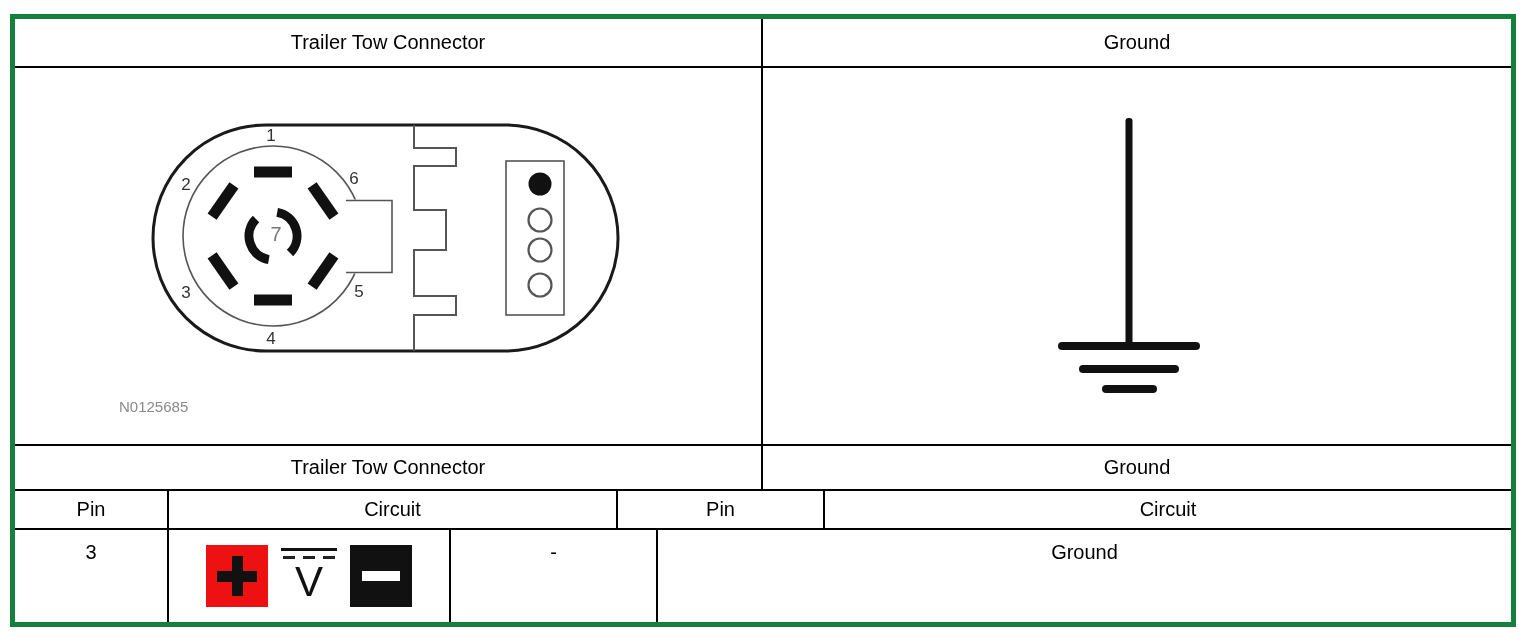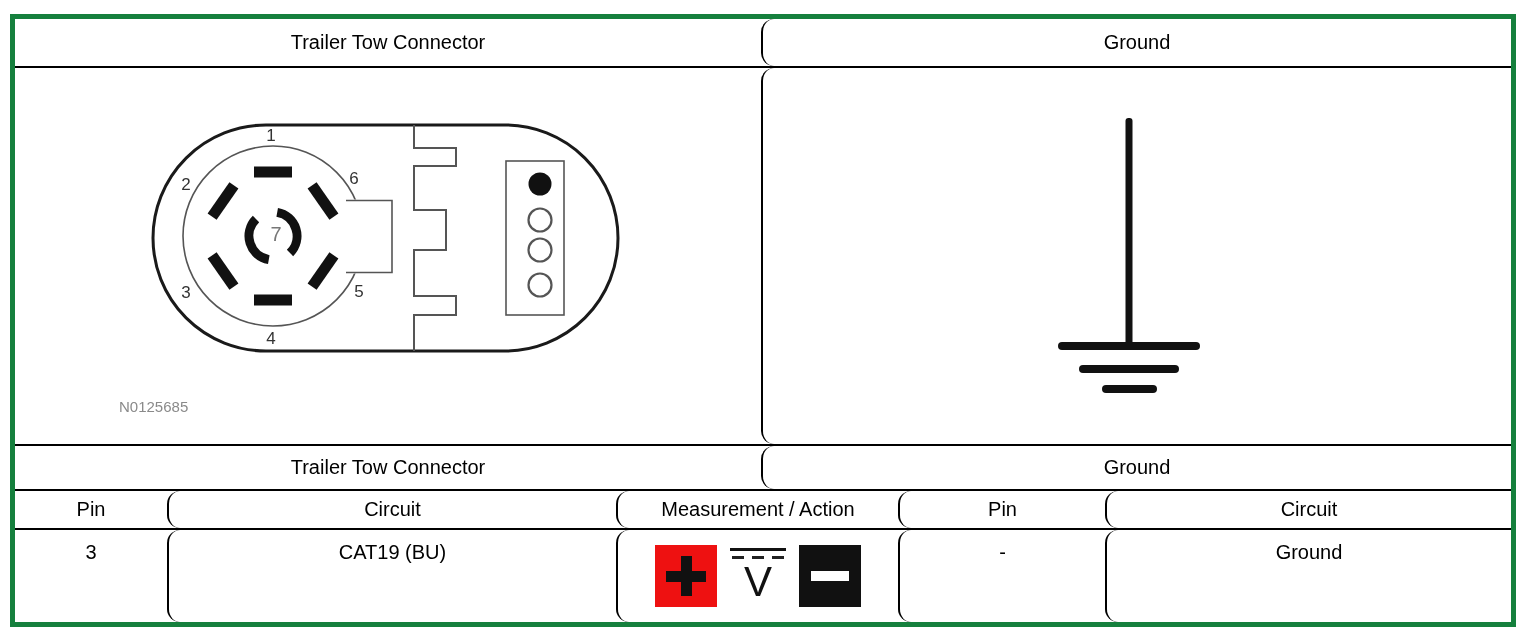--- a/index.html
+++ b/index.html
@@ -6,21 +6,21 @@
   html,body { width:1526px; height:638px; background:#fff; font-family:"Liberation Sans", sans-serif; color:#000; overflow:hidden; }
   .tbl { position:absolute; left:10px; top:14px; width:1506px; height:613px; border:5px solid #15803d; background:#fff; display:flex; flex-direction:column; }
   .row { display:flex; width:100%; }
   .row + .row { border-top:2px solid #000; }
   .r1 { height:47px; }
   .r2 { height:378px; }
   .r3 { height:45px; }
   .r4 { height:39px; }
   .r5 { flex:1; }
   .cell { display:flex; align-items:center; justify-content:center; overflow:hidden; }
-  .cell + .cell { border-left:2px solid #000;border-radius:13px; }
+  .cell + .cell { border-left:2px solid #000; }
   .c-left { width:746px; }
   .c-right { flex:1; }
   .c-pin1 { width:152px; }
   .c-circ1 { width:449px; }
   .c-meas { width:282px; }
   .c-pin2 { width:207px; }
   .c-circ2 { flex:1; }
   .hdr { font-size:20px; }
   .colhdr { font-size:20px; }
   .dataCell { font-size:20px; align-items:flex-start; padding-top:11px; }
@@ -109,28 +109,26 @@
   </div>
 
   <div class="row r3">
     <div class="cell hdr c-left">Trailer Tow Connector</div>
     <div class="cell hdr c-right">Ground</div>
   </div>
 
   <div class="row r4">
     <div class="cell colhdr c-pin1">Pin</div>
     <div class="cell colhdr c-circ1">Circuit</div>
-    <div class="cell colhdr c-meas">Measurement / Action</div>
     <div class="cell colhdr c-pin2">Pin</div>
     <div class="cell colhdr c-circ2">Circuit</div>
   </div>
 
   <div class="row r5">
     <div class="cell dataCell c-pin1">3</div>
-    <div class="cell dataCell c-circ1">CAT19 (BU)</div>
     <div class="cell c-meas">
       <div class="measWrap">
         <div class="sqIcon plusIcon">
           <div class="bar plus-h"></div>
             <div class="bar plus-v"></div>
         </div>
         <div class="vmIcon">
           <div class="vm-solid"></div>
           <div class="vm-dash"></div>
           <div class="vm-letter">V</div>

